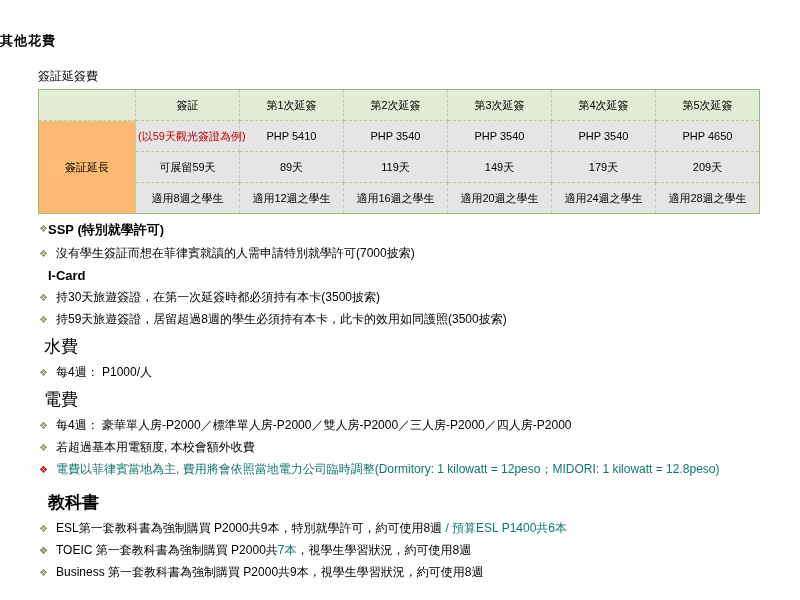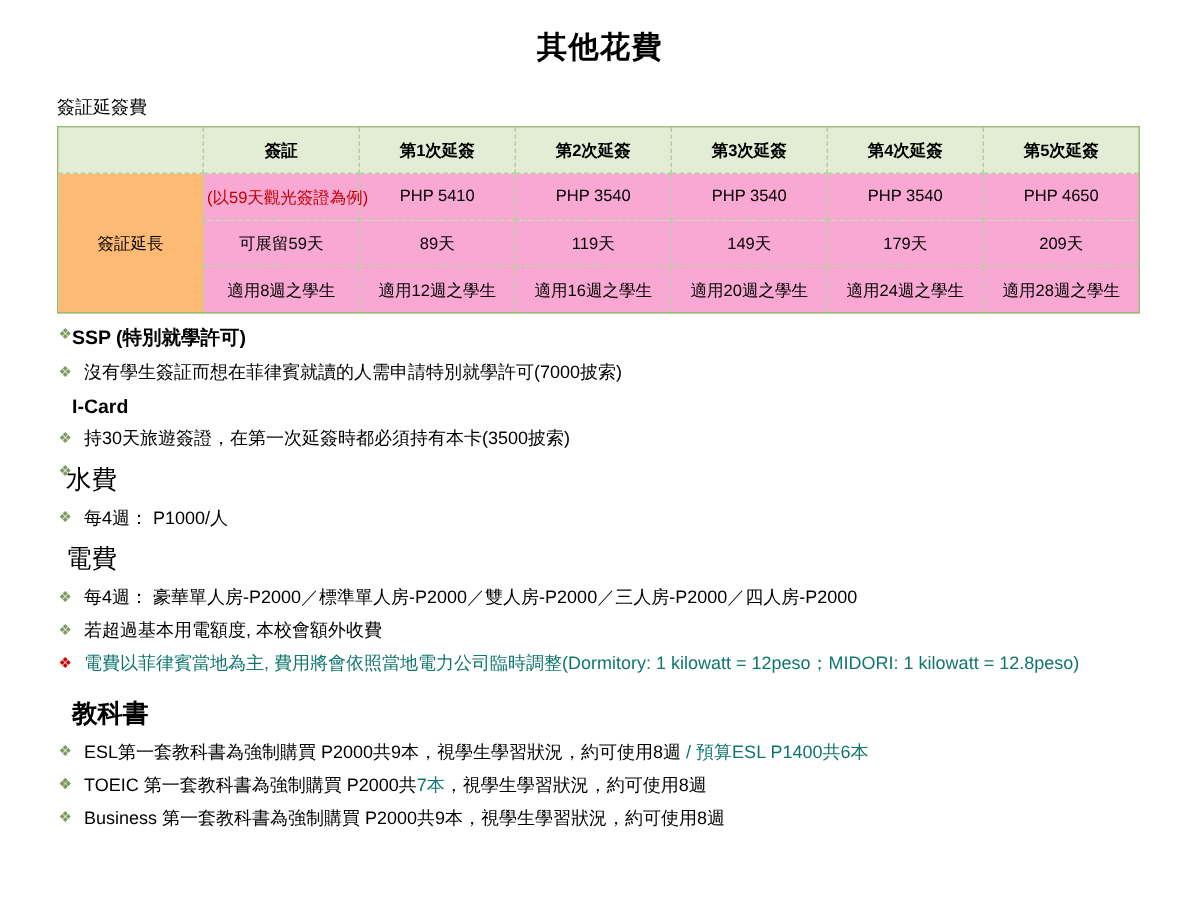--- a/index.html
+++ b/index.html
@@ -15,24 +15,23 @@
     overflow: hidden;
   }
   .page {
     position: relative;
     width: 800px;
     height: 600px;
     box-sizing: border-box;
     padding: 0;
   }
   .title {
-    text-align: center;
-    font-size: 20px;
+    font-size: 13px;
     font-weight: bold;
-    padding-top: 18px;
+    padding-top: 32px;
     letter-spacing: 1px;
   }
   .content {
     padding: 18px 22px 0 38px;
   }
   .section-label {
     font-size: 12px;
     margin-bottom: 4px;
   }
   
@@ -45,25 +44,25 @@
   }
   table.visa td, table.visa th {
     border: 1px dashed #b7cfa0;
     text-align: center;
     vertical-align: middle;
     padding: 5px 2px;
     font-weight: normal;
   }
   table.visa thead td {
     background: #e3ecd4;
-    font-weight: bold;
+    font-weight: normal;
     height: 20px;
   }
   table.visa tbody td {
-    background: #f9a8d4;
+    background: #e5e5e5;
     height: 20px;
   }
   table.visa td.rowlabel {
     background: #fdba74;
     border-right: 1px dashed #b7cfa0;
   }
   .red {
     color: #c00000;
   }
   .redtxt {
@@ -177,20 +176,21 @@
     </ul>
 
     <div class="head2">I-Card</div>
     <ul class="bullets">
       <li>
         <span class="di">❖</span>
         <span>持30天旅遊簽證，在第一次延簽時都必須持有本卡(3500披索)</span>
       </li>
       <li>
         <span class="di">❖</span>
+        <span>持59天旅遊簽證，居留超過8週的學生必須持有本卡，此卡的效用如同護照(3500披索)</span>
       </li>
     </ul>
 
     <div class="head3">水費</div>
     <ul class="bullets">
       <li>
         <span class="di">❖</span>
         <span>每4週：  P1000/人</span>
       </li>
     </ul>
@@ -208,21 +208,21 @@
       <li>
         <span class="di" style="color:#d40000;">❖</span>
         <span class="redtxt">電費以菲律賓當地為主, 費用將會依照當地電力公司臨時調整(Dormitory:  1 kilowatt = 12peso；MIDORI:  1 kilowatt = 12.8peso)</span>
       </li>
     </ul>
 
     <div class="head-books">教科書</div>
     <ul class="bullets">
       <li>
         <span class="di">❖</span>
-        <span>ESL第一套教科書為強制購買  P2000共9本，視學生學習狀況，約可使用8週</span><span class="redtxt"> / </span><span class="redtxt">預算ESL P1400共</span><span class="redtxt">6本</span><span></span>
+        <span>ESL第一套教科書為強制購買  P2000共9本，特別就學許可，約可使用8週</span><span class="redtxt"> / </span><span class="redtxt">預算ESL P1400共</span><span class="redtxt">6本</span><span></span>
       </li>
       <li>
         <span class="di">❖</span>
         <span class="redtxt"></span><span></span>
       </li>
       <li>
         <span class="di">❖</span>
         <span>TOEIC 第一套教科書為強制購買  P2000共</span><span class="redtxt">7本</span><span>，視學生學習狀況，約可使用8週</span>
       </li>
       <li>

